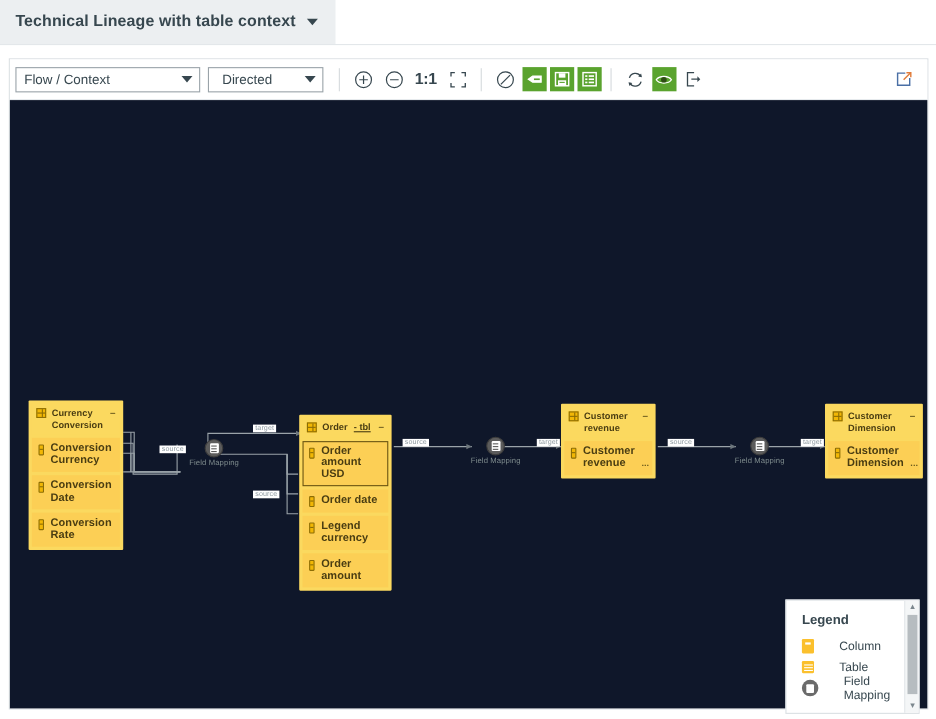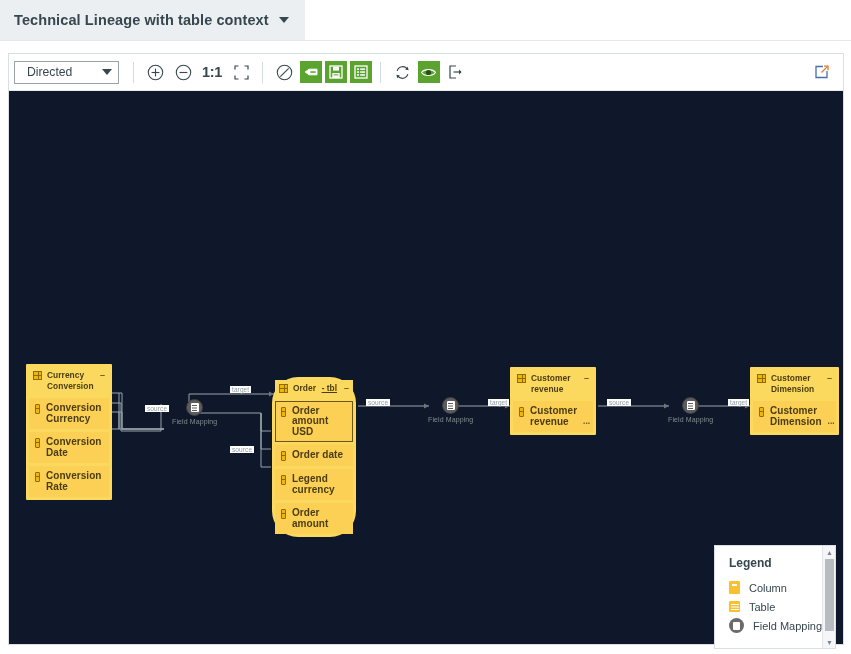--- a/index.html
+++ b/index.html
@@ -195,21 +195,21 @@
   .legend {
     position: absolute; left: 714px; top: 545px;
     width: 122px; height: 104px;
     background: #fff; border: 1px solid #dadfe3;
     padding: 10px 10px 8px 14px;
   }
   .legend-title {
     font-size: 12px; font-weight: bold; color: #37474f; margin-bottom: 8px;
   }
   .legend-row {
-    display: flex; align-items: center; gap: 9px; height: 19px;
+    display: flex; align-items: center; gap: 23px; height: 19px;
   }
   .legend-text { font-size: 11px; color: #37474f; }
   .lg-col {
     width: 11px; height: 13px; background: #fbc02d; border-radius: 1px;
     position: relative; flex: 0 0 11px;
   }
   .lg-col::after { content:''; position:absolute; left:3px; right:3px; top:3px; height:1.5px; background:#fff; }
   .lg-tbl {
     width: 11px; height: 11px; background: #fbc02d; border-radius: 1px;
     position: relative; flex: 0 0 11px;
@@ -249,20 +249,24 @@
       <span class="lineage-tab-label">Technical Lineage with table context</span>
       <span class="caret-down"></span>
     </div>
   </div>
   <div class="header-rule"></div>
 
   <div class="panel">
 
     <div class="toolbar">
 
+      <div class="sel sel-flow">
+        <span class="sel-label">Flow / Context</span>
+        <span class="sel-caret"></span>
+      </div>
 
       <div class="sel sel-dir">
         <span class="sel-label">Directed</span>
         <span class="sel-caret"></span>
       </div>
 
       <div class="tb-sep"></div>
 
       <div class="tb-btn">
         <svg width="17" height="17" viewBox="0 0 17 17">
@@ -423,21 +427,21 @@
             <span class="ico-col"></span>
             <span class="col-label">Conversion Date</span>
           </div>
           <div class="col">
             <span class="ico-col"></span>
             <span class="col-label">Conversion Rate</span>
           </div>
         </div>
       </div>
 
-      <div class="tnode" style="left:263px; top:286px; width:84px;border-radius:26px;">
+      <div class="tnode" style="left:263px; top:286px; width:84px;">
         <div class="tnode-head">
           <span class="ico-table"></span>
           <span class="tnode-title">Order</span>
           <span class="tnode-sub">- tbl</span>
           <span class="tnode-dash">–</span>
         </div>
         <div class="cols">
           <div class="col selected">
             <span class="ico-col"></span>
             <span class="col-label">Order amount USD</span>

